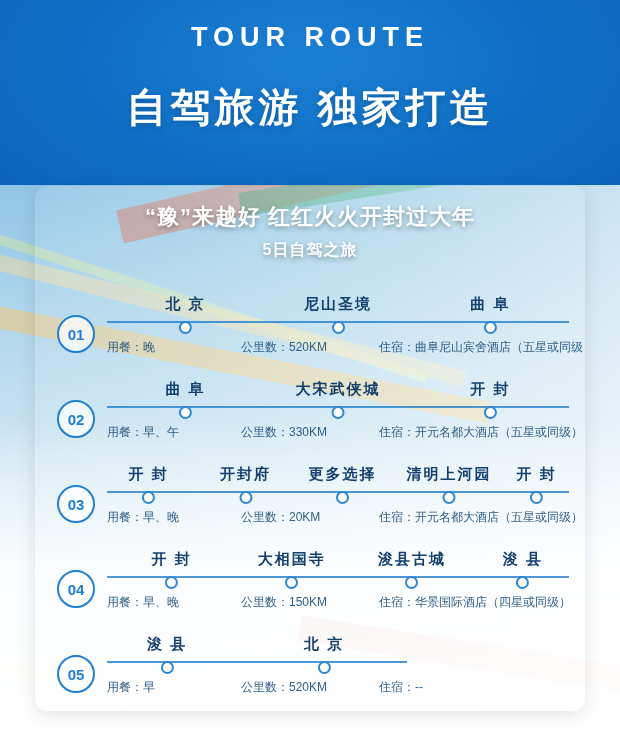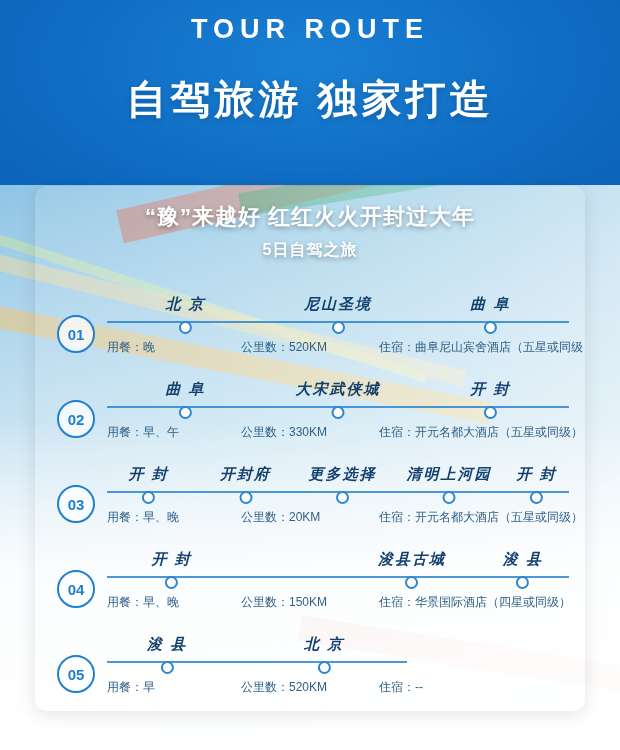--- a/index.html
+++ b/index.html
@@ -30,21 +30,21 @@
   .s4{left:120px;top:25px;width:420px;height:34px;background:linear-gradient(90deg,#e06a4e,#f2a58c);transform:rotate(-13deg);opacity:.45;}
   .s5{left:240px;top:8px;width:420px;height:24px;background:linear-gradient(90deg,#3fae7a,#9fd9bd);transform:rotate(-9deg);opacity:.45;}
   .s6{left:300px;top:430px;width:380px;height:26px;background:linear-gradient(90deg,#e0775d,#f6bda9);transform:rotate(9deg);opacity:.5;}
   .s7{left:-60px;top:470px;width:360px;height:18px;background:linear-gradient(90deg,#f0e2b0,#ffffff);transform:rotate(5deg);opacity:.5;}
   .haze{
     position:absolute;left:0;bottom:0;width:620px;height:330px;
     background:linear-gradient(180deg,rgba(255,255,255,0) 0%,rgba(255,255,255,.85) 45%,rgba(255,255,255,.97) 100%);
   }
 
   
-  .header{position:relative;z-index:3;text-align:center;padding-top:14px;}
+  .header{position:relative;z-index:3;text-align:center;padding-top:22px;}
   .tour-route{
     color:#ffffff;font-weight:bold;font-size:27px;letter-spacing:6px;
   }
   .main-title{
     color:#ffffff;font-weight:bold;font-size:40px;letter-spacing:4px;margin-top:27px;
     text-shadow:0 2px 6px rgba(0,0,0,.18);
   }
   .sub-banner{
     margin:22px auto 0;display:inline-block;
     background:#ffd51e;color:#12457c;font-weight:bold;font-size:17px;
@@ -75,21 +75,21 @@
   
   .days{position:absolute;left:0;top:95px;width:550px;}
   .day{position:relative;height:85px;}
   .day-badge{
     position:absolute;left:22px;top:34px;width:34px;height:34px;border-radius:50%;
     border:2px solid #1f7fd0;background:rgba(255,255,255,.75);
     color:#1f7fd0;font-weight:bold;font-size:15px;
     display:flex;align-items:center;justify-content:center;
   }
   .stops{
-    position:absolute;left:72px;top:14px;width:462px;height:36px;font-style:italic;
+    position:absolute;left:72px;top:14px;width:462px;height:36px;
   }
   .stop-line{
     position:absolute;left:0;top:26px;width:462px;height:2px;background:#2d86cf;opacity:.85;
   }
   .stop{
     position:absolute;top:0;transform:translateX(-50%);
     text-align:center;
   }
   .stop-name{
     color:#14406e;font-weight:bold;font-size:15px;letter-spacing:2px;white-space:nowrap;
@@ -219,20 +219,24 @@
         </div>
 
         <div class="day">
           <div class="day-badge">04</div>
           <div class="stops">
             <div class="stop-line"></div>
             <div class="stop" style="left:14%">
               <div class="stop-name">开  封</div>
               <div class="stop-dot"></div>
             </div>
+            <div class="stop" style="left:40%">
+              <div class="stop-name">大相国寺</div>
+              <div class="stop-dot"></div>
+            </div>
             <div class="stop" style="left:66%">
               <div class="stop-name">浚县古城</div>
               <div class="stop-dot"></div>
             </div>
             <div class="stop" style="left:90%">
               <div class="stop-name">浚  县</div>
               <div class="stop-dot"></div>
             </div>
           </div>
           <div class="meta">

